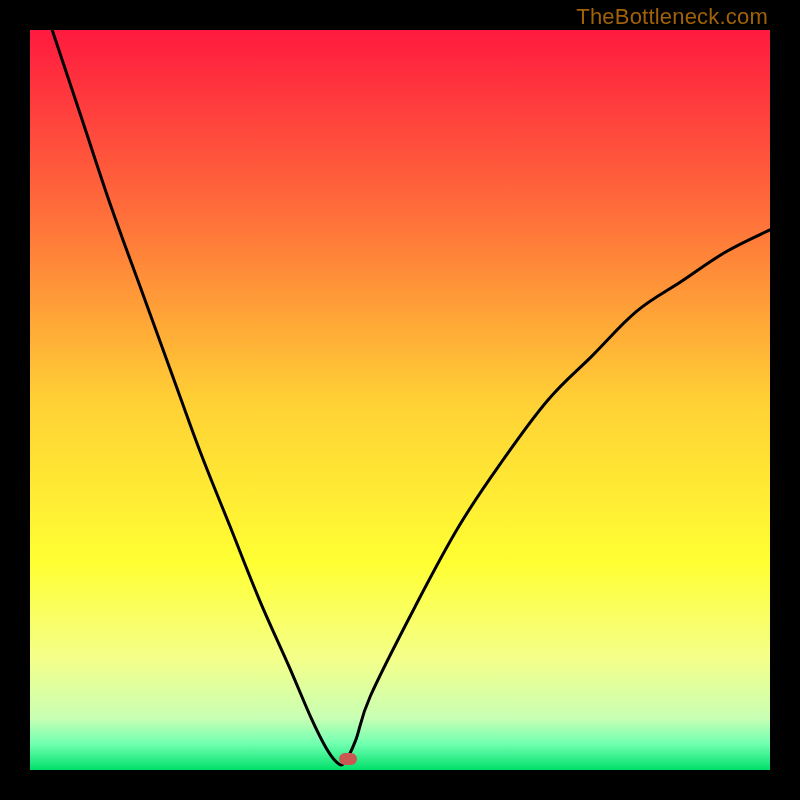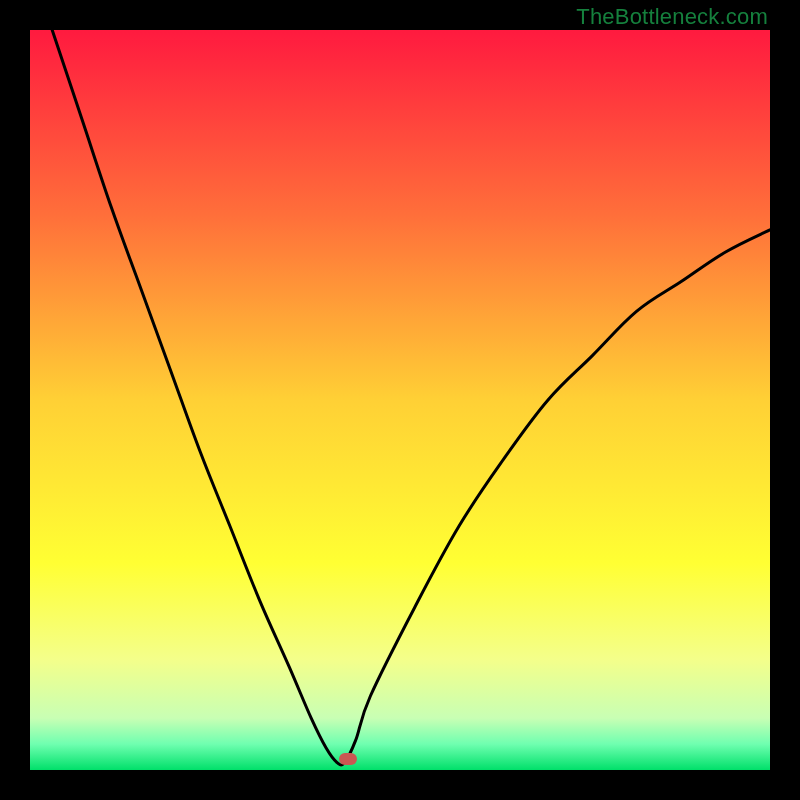--- a/index.html
+++ b/index.html
@@ -23,21 +23,21 @@
     position: absolute;
     left: 0;
     top: 0;
     width: 740px;
     height: 740px;
   }
   .watermark {
     position: absolute;
     top: 4px;
     right: 32px;
-    color: #15803d;
+    color: #a16207;
     font-size: 22px;
     font-weight: 500;
     font-family: Arial, Helvetica, sans-serif;
     letter-spacing: 0.2px;
   }
   .curve-svg {
     position: absolute;
     left: 30px;
     top: 30px;
     width: 740px;

